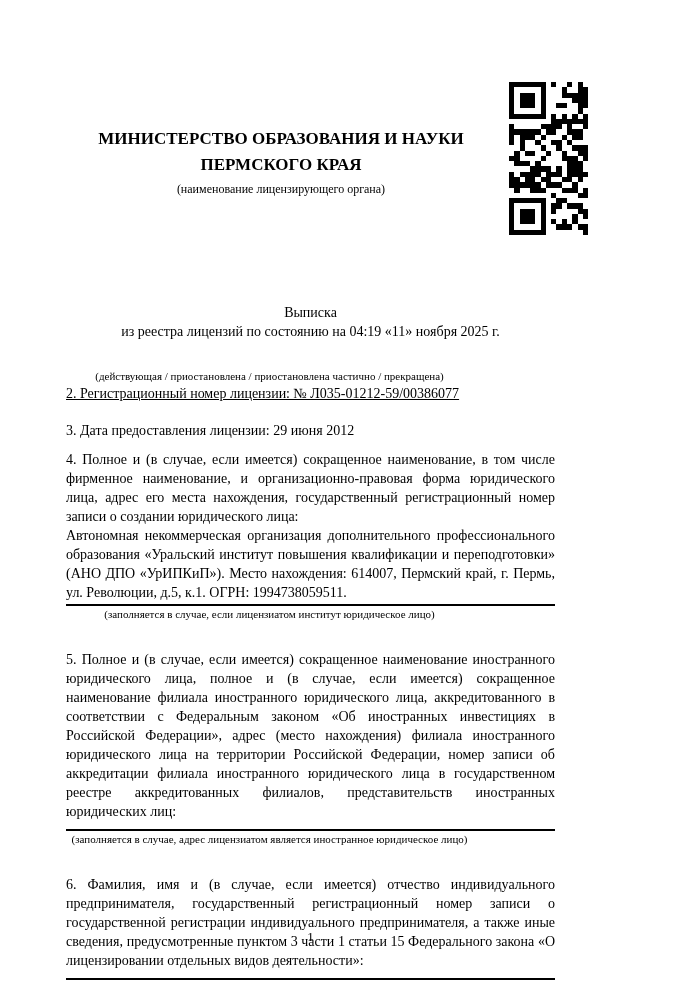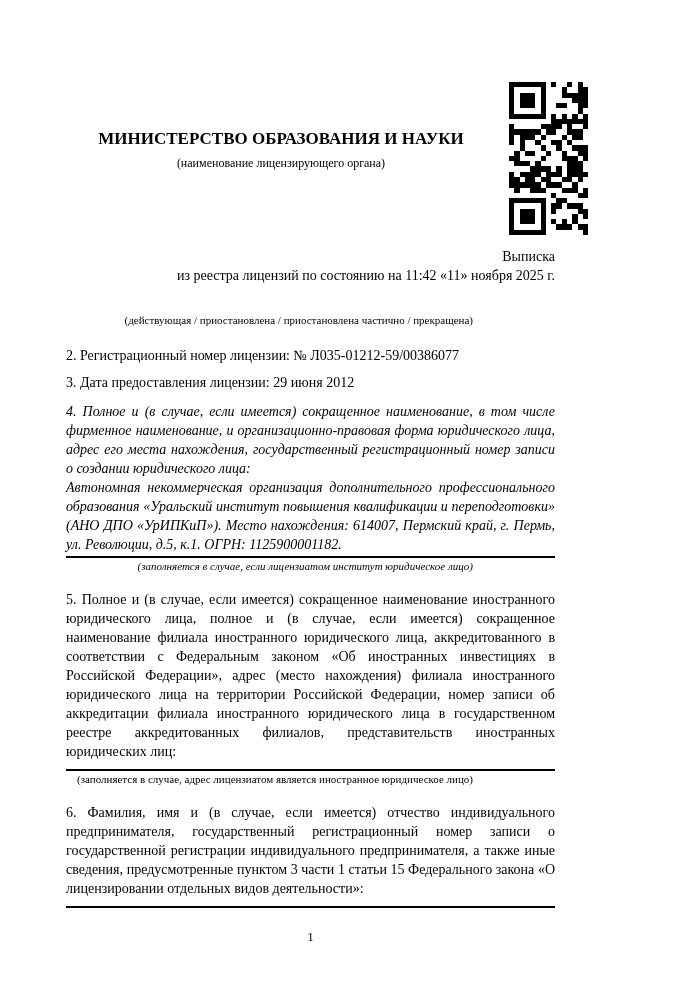--- a/index.html
+++ b/index.html
@@ -19,36 +19,36 @@
     width:153px; height:153px;
   }
   .ministry {
     padding-top:126px;
     width:430px;
     text-align:center;
   }
   .ministry-name { font-weight:bold; font-size:17px; line-height:26px; }
   .ministry-caption { font-size:12px; margin-top:4px; }
   .doc-title {
-    margin-top:76px;
-    text-align:right;
+    margin-top:106px;
+    text-align:center;
     font-size:14px;
     line-height:19px;
   }
-  .item { margin-top:16px; font-size:14px; line-height:19px; }
+  .item { margin-top:28px; font-size:14px; line-height:19px; }
   .item.first  { margin-top:28px; }
-  .item.gap16  { margin-top:18px; }
-  .item.gap14  { margin-top:8px; }
-  .item.gap10  { margin-top:10px;font-style:italic; }
+  .item.gap16  { margin-top:0;text-decoration:underline; }
+  .item.gap14  { margin-top:18px; }
+  .item.gap10  { margin-top:10px; }
   .item.gap20  { margin-top:20px; }
   .body-text.just { text-align:justify; }
   .small-caption {
     font-size:11px;
     line-height:15px;
-    text-align:right;
+    text-align:center;
     margin-top:1px;
   }
   .small-caption.shift { padding-right:82px; }
   .rule { border-top:2px solid #000000; margin-top:2px; height:0; }
   .rule.gapped { margin-top:8px; }
   .page-number {
     position:absolute;
     left:66px; right:33px; bottom:44px;
     text-align:center;
     font-size:13px;
@@ -502,44 +502,45 @@
       <rect x="17" y="28" width="1" height="1" fill="#000"></rect>
       <rect x="21" y="28" width="1" height="1" fill="#000"></rect>
       <rect x="23" y="28" width="1" height="1" fill="#000"></rect>
       <rect x="26" y="28" width="1" height="1" fill="#000"></rect>
       <rect x="28" y="28" width="1" height="1" fill="#000"></rect>
     </svg>
 
   <div class="ministry">
     <div class="ministry-name">
       <div>МИНИСТЕРСТВО ОБРАЗОВАНИЯ И НАУКИ</div>
+      <div>ПЕРМСКОГО КРАЯ</div>
     </div>
     <div class="ministry-caption">(наименование лицензирующего органа)</div>
   </div>
 
   <div class="doc-title">
     <div>Выписка</div>
-    <div>из реестра лицензий по состоянию на 11:42 «11» ноября 2025 г.</div>
+    <div>из реестра лицензий по состоянию на 04:19 «11» ноября 2025 г.</div>
   </div>
 
   <div class="item first">
     <div class="small-caption shift">(действующая / приостановлена / приостановлена частично / прекращена)</div>
   </div>
 
   <div class="item gap16">
     <div class="body-text">2. Регистрационный номер лицензии: № Л035-01212-59/00386077</div>
   </div>
 
   <div class="item gap14">
     <div class="body-text">3. Дата предоставления лицензии: 29 июня 2012</div>
   </div>
 
   <div class="item gap10">
     <div class="body-text just">4. Полное и (в случае, если имеется) сокращенное наименование, в том числе фирменное наименование, и организационно-правовая форма юридического лица, адрес его места нахождения, государственный регистрационный номер записи о создании юридического лица:</div>
-    <div class="body-text just">Автономная некоммерческая организация дополнительного профессионального образования «Уральский институт повышения квалификации и переподготовки» (АНО ДПО «УрИПКиП»). Место нахождения: 614007, Пермский край, г. Пермь, ул. Революции, д.5, к.1. ОГРН: 1125900001182.</div>
+    <div class="body-text just">Автономная некоммерческая организация дополнительного профессионального образования «Уральский институт повышения квалификации и переподготовки» (АНО ДПО «УрИПКиП»). Место нахождения: 614007, Пермский край, г. Пермь, ул. Революции, д.5, к.1. ОГРН: 1994738059511.</div>
     <div class="rule"></div>
     <div class="small-caption shift">(заполняется в случае, если лицензиатом институт юридическое лицо)</div>
   </div>
 
   <div class="item">
     <div class="body-text just">5. Полное и (в случае, если имеется) сокращенное наименование иностранного юридического лица, полное и (в случае, если имеется) сокращенное наименование филиала иностранного юридического лица, аккредитованного в соответствии с Федеральным законом «Об иностранных инвестициях в Российской Федерации», адрес (место нахождения) филиала иностранного юридического лица на территории Российской Федерации, номер записи об аккредитации филиала иностранного юридического лица в государственном реестре аккредитованных филиалов, представительств иностранных юридических лиц:</div>
     <div class="rule gapped"></div>
     <div class="small-caption shift">(заполняется в случае, адрес лицензиатом является иностранное юридическое лицо)</div>
   </div>
 

